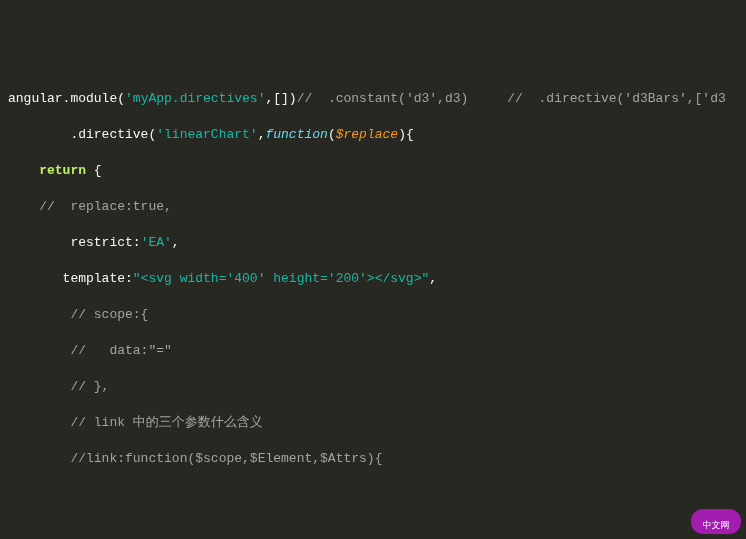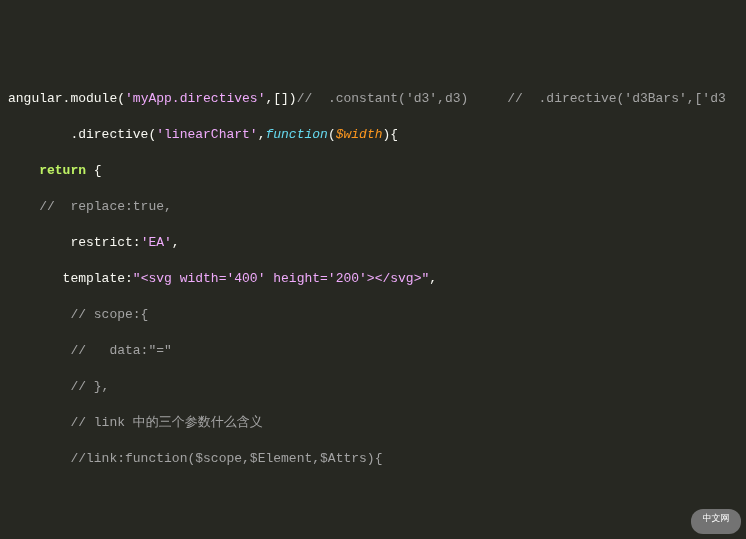--- a/index.html
+++ b/index.html
@@ -13,34 +13,34 @@
       white-space: pre;
       overflow: hidden;
       width: 746px;
       height: 539px;
       position: relative;
     }
     .code { padding: 0 8px; }
     .line { display: block; height: 18px; }
     .kw { color: #bef264; font-weight: bold; }
     .fn-kw { color: #66d9ef; font-style: italic; }
-    .str { color: #f0abfc; margin-top: 10px; }
+    .str { color: #14b8a6; margin-top: 10px; }
     .com { color: #a3a3a3; }
     .param { color: #fd971f; font-style: italic; }
     .plain { color: #f8f8f2; }
-    .logo { position: absolute; bottom: 5px; right: 5px; width: 50px; height: 25px; background: #737373; border-radius: 12px; display: flex; align-items: flex-start; justify-content: center; font-size: 9px; color: #fff; font-family: sans-serif; }
+    .logo { position: absolute; bottom: 5px; right: 5px; width: 50px; height: 25px; background: #a21caf; border-radius: 12px; display: flex; align-items: flex-end; justify-content: center; font-size: 9px; color: #fff; font-family: sans-serif; }
   </style>
 </head>
 <body>
 
 
 
 <div class="code">
 <span class="line"><span class="plain">angular.module(</span><span class="str">'myApp.directives'</span><span class="plain">,[])</span><span class="com">//  .constant('d3',d3)     //  .directive('d3Bars',['d3</span></span>
-<span class="line"><span class="plain">        .directive(</span><span class="str">'linearChart'</span><span class="plain">,</span><span class="fn-kw">function</span><span class="plain">(</span><span class="param">$width</span><span class="plain">){</span></span>
+<span class="line"><span class="plain">        .directive(</span><span class="str">'linearChart'</span><span class="plain">,</span><span class="fn-kw">function</span><span class="plain">(</span><span class="param">$replace</span><span class="plain">){</span></span>
 <span class="line"><span class="plain">    </span><span class="kw">return</span><span class="plain"> {</span></span>
 <span class="line"><span class="com">    //  replace:true,</span></span>
 <span class="line"><span class="plain">        restrict:</span><span class="str">'EA'</span><span class="plain">,</span></span>
 <span class="line"><span class="plain">       template:</span><span class="str">"&lt;svg width='400' height='200'&gt;&lt;/svg&gt;"</span><span class="plain">,</span></span>
 <span class="line"><span class="com">        // scope:{</span></span>
 <span class="line"><span class="com">        //   data:"="</span></span>
 <span class="line"><span class="com">        // },</span></span>
 <span class="line"><span class="com">        // link 中的三个参数什么含义</span></span>
 <span class="line"><span class="com">        //link:function($scope,$Element,$Attrs){</span></span>
 <span class="line"></span>

